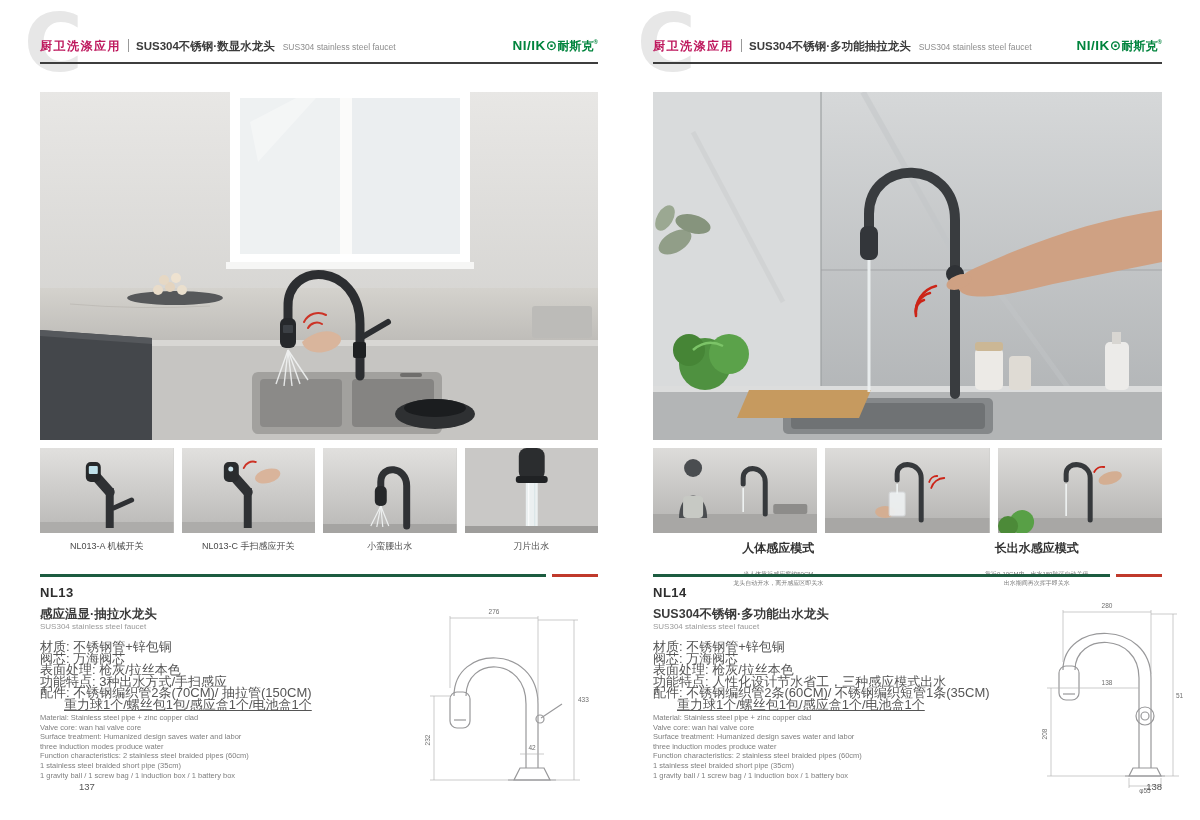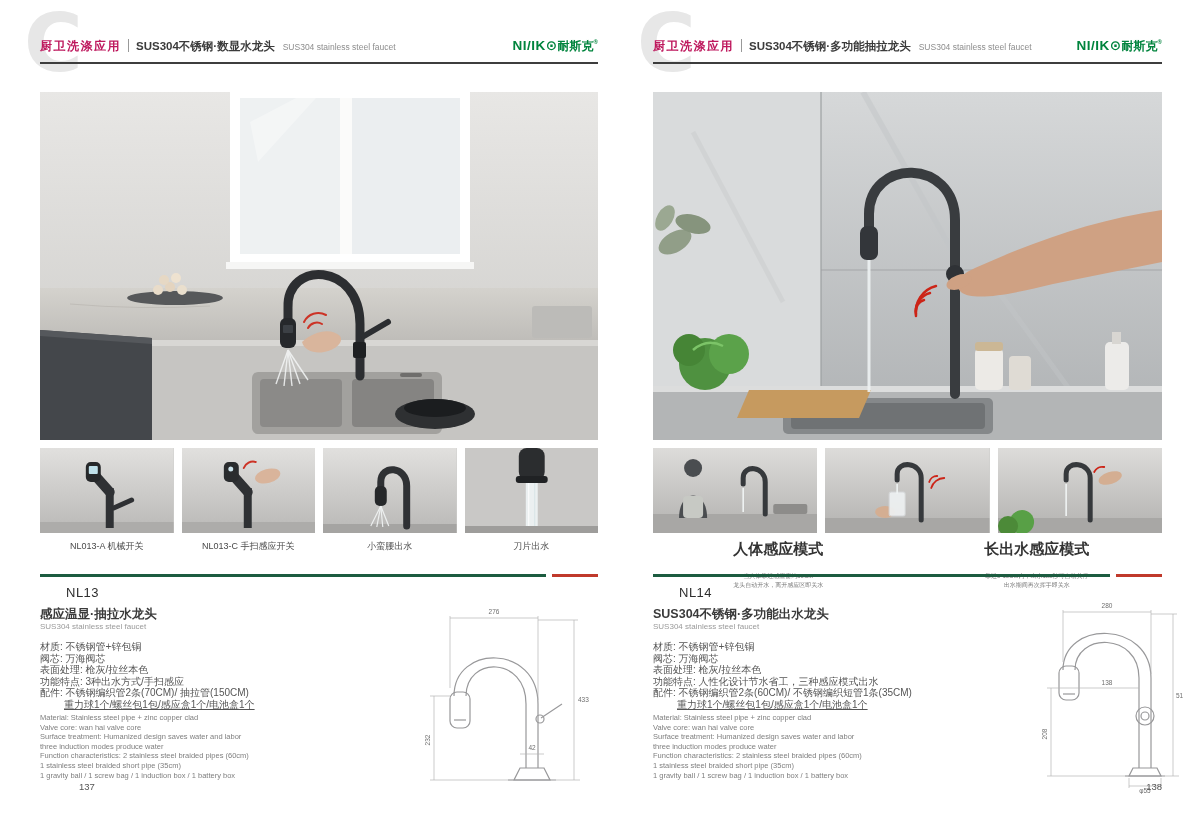--- a/index.html
+++ b/index.html
@@ -27,32 +27,32 @@
 
   .photo{position:absolute;top:64px;left:0;right:0;height:348px;background:#d5d5d3;overflow:hidden;}
   .photo svg{display:block;width:100%;height:100%;}
 
   .thumbs{position:absolute;top:420px;left:0;right:0;height:85px;display:flex;gap:8px;}
   .thumb{flex:1;background:#cfcfcd;overflow:hidden;}
   .thumb svg{display:block;width:100%;height:100%;}
 
   .captions{position:absolute;left:0;right:0;top:512px;display:flex;gap:8px;text-align:center;}
   .captions .cap{flex:1;font-size:9px;color:#4a4a4a;}
-  .cap .cap-title{font-size:15px;font-weight:bold;color:#333;margin-bottom:13px;}
+  .cap .cap-title{font-size:12px;font-weight:bold;color:#333;margin-bottom:13px;}
   .cap .cap-sub{font-size:6px;color:#777;line-height:1.55;}
 
   .divider{position:absolute;top:546px;left:0;right:0;display:flex;align-items:center;gap:6px;}
   .divider .green{flex:1;height:3px;background:#1c5c40;}
   .divider .red{width:46px;height:3px;background:#c0392b;}
 
-  .model{position:absolute;top:557px;left:0;font-size:13px;font-weight:400;color:#2e2e2e;letter-spacing:0.5px;margin-left:26px;}
+  .model{position:absolute;top:557px;left:0;font-size:13px;font-weight:700;color:#2e2e2e;letter-spacing:0.5px;}
   .p-title{position:absolute;top:578px;left:0;font-size:12.5px;font-weight:bold;color:#3a3a3a;}
   .p-sub{position:absolute;top:594px;left:0;font-size:8px;color:#9a9a9a;}
 
-  .specs-cn{position:absolute;top:613px;left:0;font-size:10px;color:#555;line-height:11.5px;}
+  .specs-cn{position:absolute;top:613px;left:0;font-size:13px;color:#555;line-height:11.5px;}
   .specs-cn .indent{padding-left:24px;text-decoration:underline;}
   .specs-en{position:absolute;top:685px;left:0;font-size:7.5px;color:#7f7f7f;line-height:9.6px;}
 
   .drawing{position:absolute;}
   .page.left .drawing{left:380px;top:572px;width:180px;height:192px;}
   .page.right .drawing{left:370px;top:570px;width:160px;height:196px;}
   .drawing svg{display:block;width:100%;height:100%;}
   .dim-t{font-size:6.5px;fill:#6e6e6e;}
   .outline{fill:none;stroke:#98989a;stroke-width:1.2;}
   .dimline{stroke:#b5b5b5;stroke-width:0.7;}

